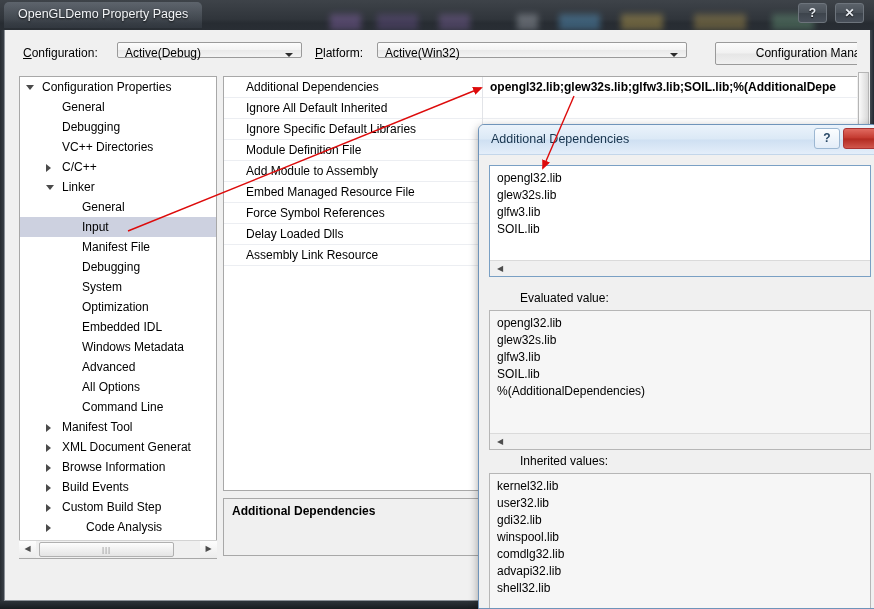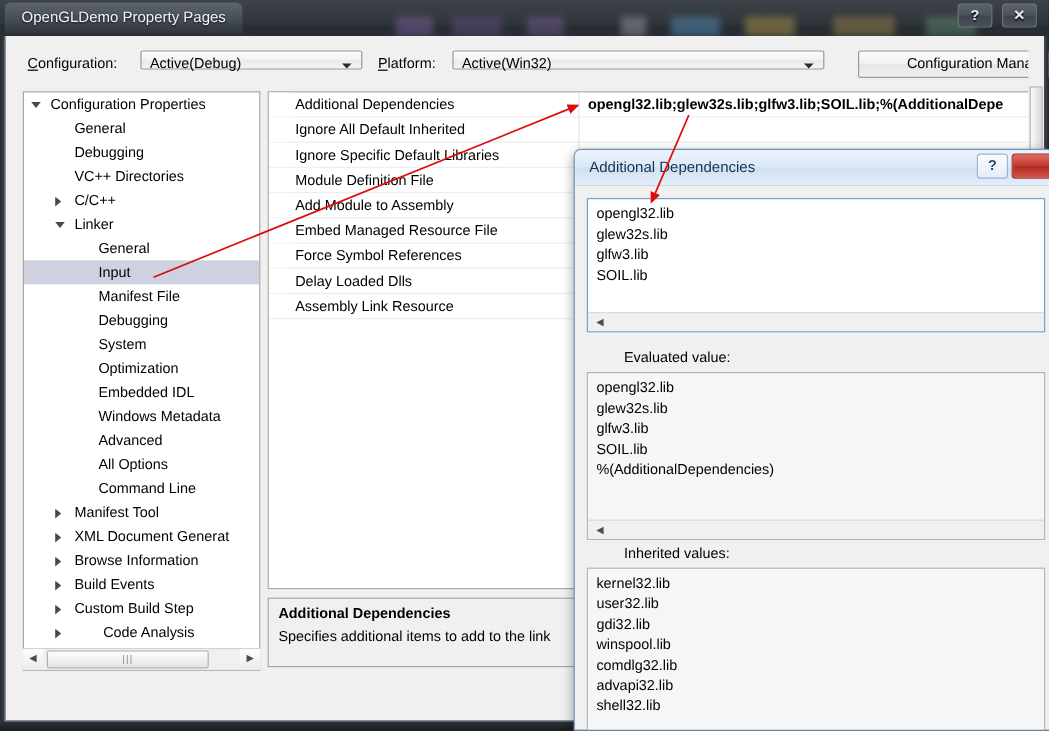--- a/index.html
+++ b/index.html
@@ -436,21 +436,20 @@
             <span class="pg-leftstrip"></span>
             <span class="pg-name">Assembly Link Resource</span>
             <span class="pg-split"></span>
             <span class="pg-value"></span>
           </div>
         </div>
     </div>
 
     <div id="desc-pane" style="left:218px; top:468px;">
       <div id="desc-title">Additional Dependencies</div>
-      <div id="desc-text">Specifies additional items to add to the link</div>
     </div>
 
   </div>
 
   <div id="main-vscroll">
     <div id="main-vthumb"></div>
   </div>
   <div id="main-vscroll-dark"></div>
 </div>
 

